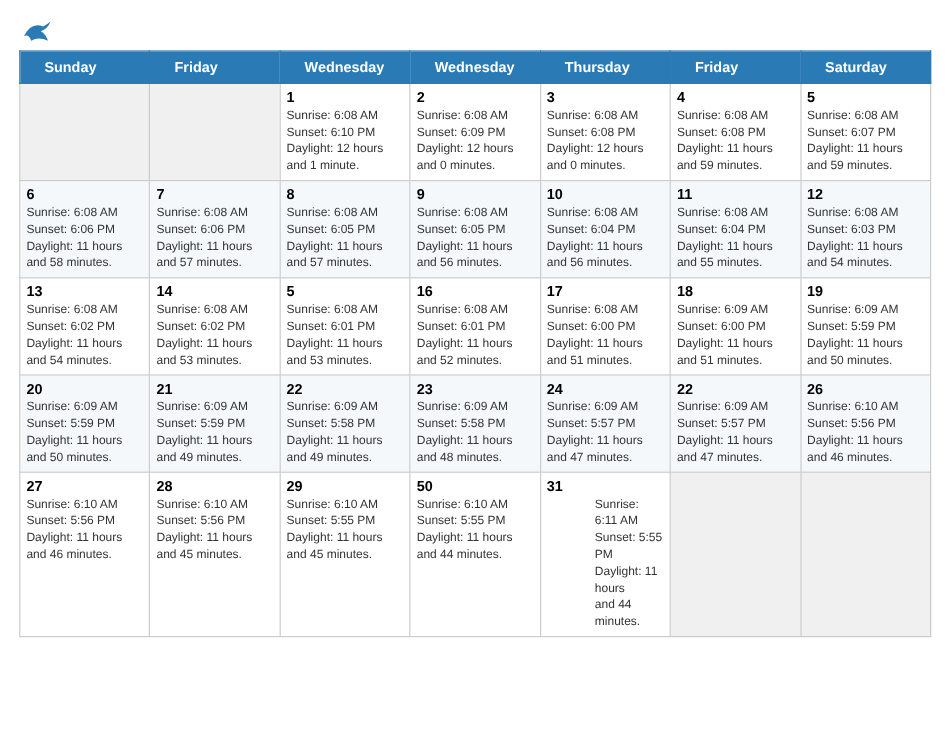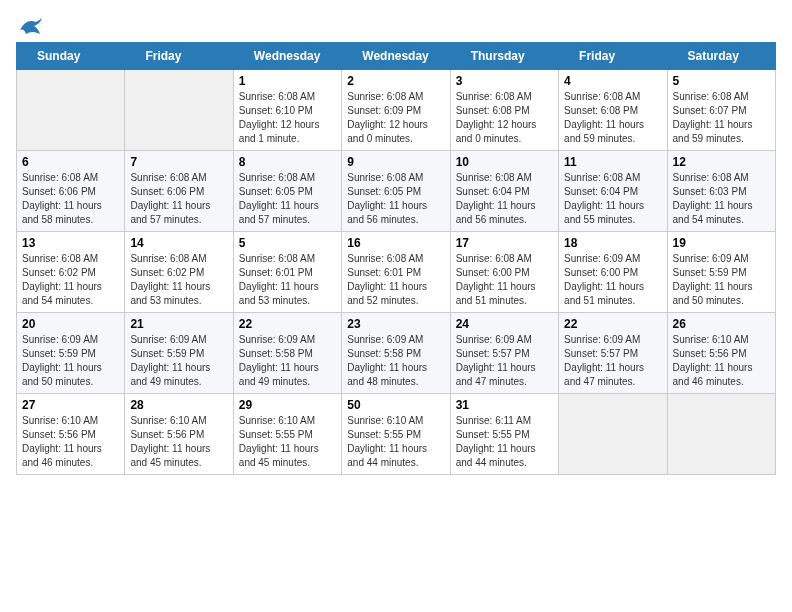--- a/index.html
+++ b/index.html
@@ -329,21 +329,21 @@
         </td>
         <td>
           <span class="day-num">50</span>
           <div class="day-info" style="white-space: pre-line;">Sunrise: 6:10 AM
 Sunset: 5:55 PM
 Daylight: 11 hours
 and 44 minutes.</div>
         </td>
         <td>
           <span class="day-num">31</span>
-          <div class="day-info" style="white-space: pre-line;">Sunrise: 6:11 AM
+          <div class="day-info" style="white-space: pre-line; margin-left: 40px;">Sunrise: 6:11 AM
 Sunset: 5:55 PM
 Daylight: 11 hours
 and 44 minutes.</div>
         </td>
         <td class="empty-cell"></td>
         <td class="empty-cell"></td>
       </tr>
     </tbody>
 </table>
 

